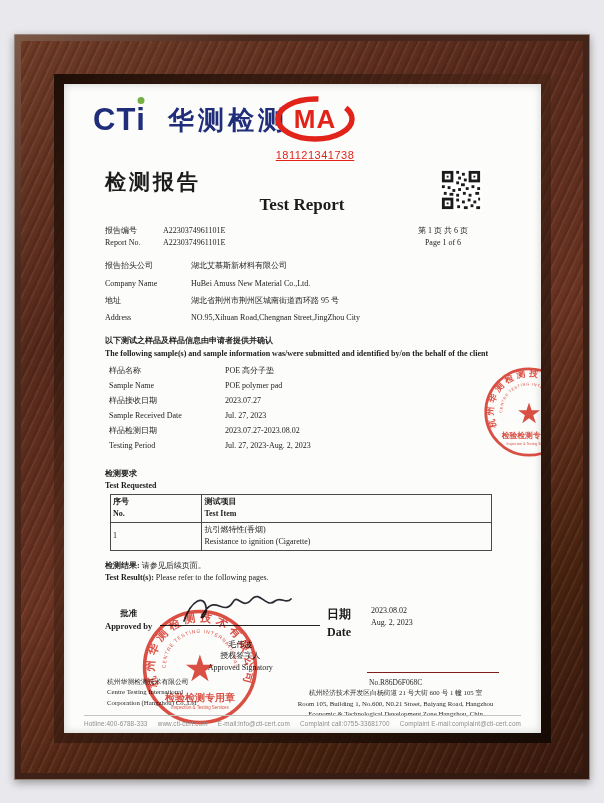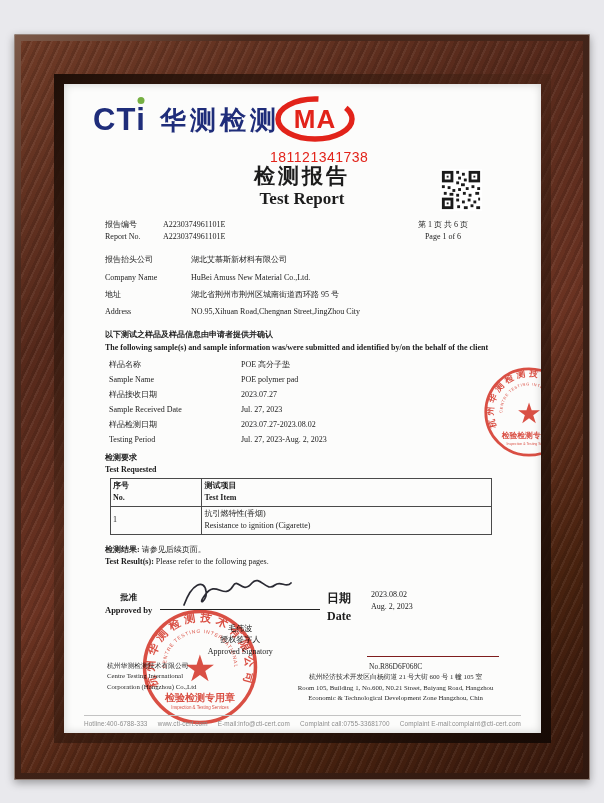--- a/index.html
+++ b/index.html
@@ -36,27 +36,27 @@
   .content{position:relative;padding:12px 42px 0 41px;font-size:8px;line-height:1.5;}
 
   
   .brand-row{position:relative;height:64px;}
   .cti{position:absolute;left:-12px;top:8px;display:flex;align-items:center;
        font-family:"Liberation Sans","DejaVu Sans",sans-serif;}
   .cti-letters{font-weight:bold;font-size:31px;color:#1f2d7a;letter-spacing:1px;line-height:1;position:relative;}
   .cti-i{position:relative;}
   .cti-dot{position:absolute;left:50%;top:-5px;transform:translateX(-50%);
        width:7px;height:7px;border-radius:50%;background:#76b043;}
-  .cti-cn{font-weight:bold;font-size:26px;color:#1f2d7a;letter-spacing:4px;margin-left:14px;line-height:1;}
+  .cti-cn{font-weight:bold;font-size:26px;color:#1f2d7a;letter-spacing:4px;margin-left:22px;line-height:1;}
   .cma{position:absolute;left:165px;top:0;width:90px;text-align:center;}
   .cma-num{font-family:"Liberation Sans","DejaVu Sans",sans-serif;
-       color:#e2231a;font-size:14px;letter-spacing:.5px;margin-top:-1px;}
-
-  
-  .title-cn{text-align:center;font-size:21px;font-weight:bold;letter-spacing:3px;margin-top:4px;line-height:1.2;}
+       color:#e2231a;font-size:11px;letter-spacing:.5px;margin-top:-1px;text-decoration:underline;}
+
+  
+  .title-cn{font-size:21px;font-weight:bold;letter-spacing:3px;margin-top:10px;line-height:1.2;}
   .title-en{text-align:center;font-size:17px;font-weight:bold;line-height:1.2;}
   .qr{position:absolute;left:376px;top:84px;width:42px;height:44px;}
 
   
   .meta{margin-top:9px;}
   .meta-row{display:flex;line-height:1.55;}
   .meta-label{width:58px;}
   .meta-value{flex:1;}
   .meta-page{width:112px;text-align:center;}
 
@@ -64,26 +64,26 @@
   .client{margin-top:8px;}
   .client-row{display:flex;line-height:2.15;align-items:flex-end;}
   .client-label{width:86px;}
   .client-value{flex:1;}
 
   
   .decl{margin-top:9px;font-weight:bold;line-height:1.55;max-width:392px;}
 
   
   .sample{margin-top:3px;margin-left:4px;}
-  .sample-row{display:flex;line-height:1.88;gap:16px;}
+  .sample-row{display:flex;line-height:1.88;}
   .sample-label{width:116px;}
   .sample-value{flex:1;}
 
   
-  .tr-head{margin-top:5px;font-weight:bold;line-height:1.5;}
+  .tr-head{margin-top:15px;font-weight:bold;line-height:1.5;}
   table.tr{border-collapse:collapse;width:382px;margin:2px 0 0 5px;}
   table.tr td,table.tr th{border:1px solid #4a4a4a;text-align:left;padding:1px 2px;font-weight:normal;line-height:1.55;}
   table.tr th{font-weight:bold;}
   .col-no{width:24%;}
 
   
   .result{margin-top:9px;line-height:1.6;}
   .result b{font-weight:bold;}
 
   

